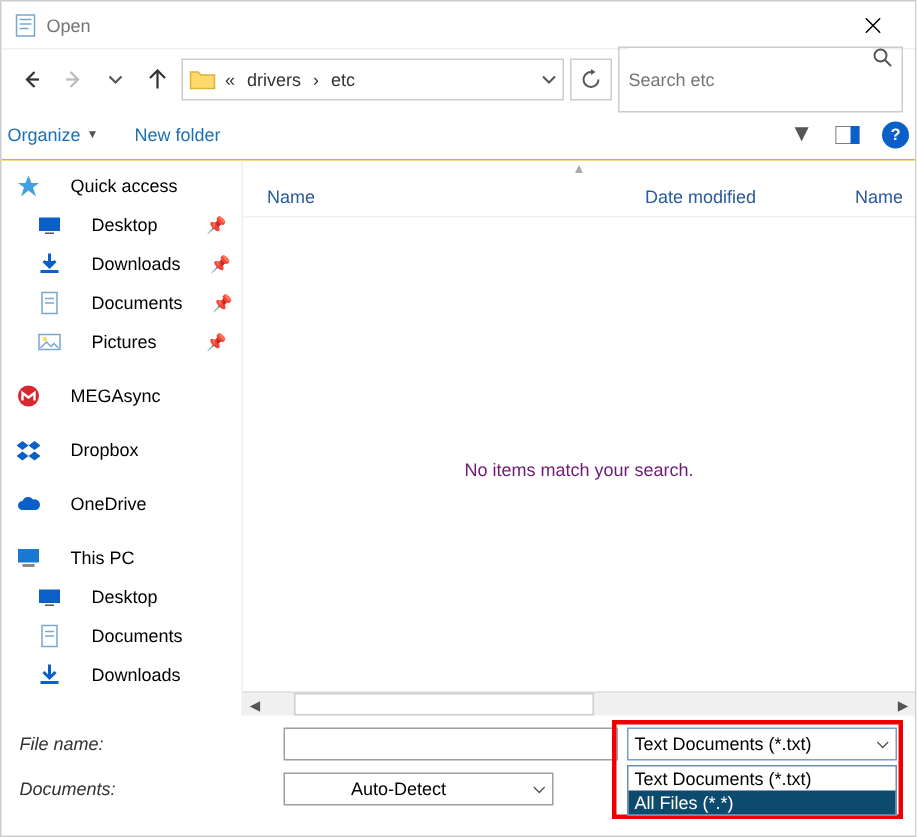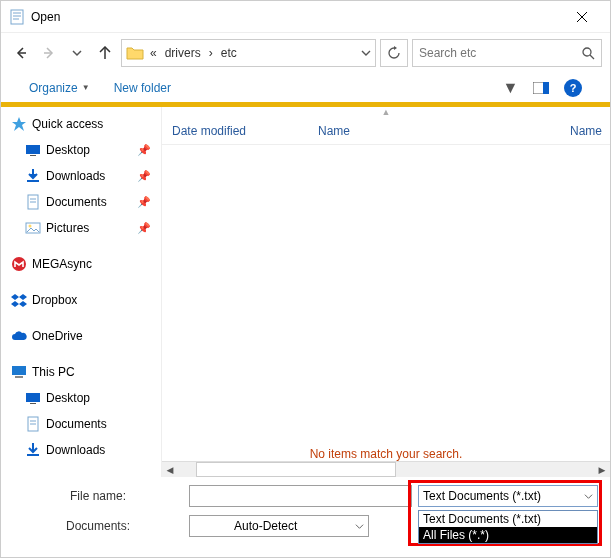--- a/index.html
+++ b/index.html
@@ -1,78 +1,78 @@
 <!DOCTYPE html>
 <html><head>
 <meta charset="utf-8">
 <style>
 * { margin: 0; padding: 0; box-sizing: border-box; font-family: "Segoe UI", Arial, sans-serif; }
 body { width: 611px; height: 558px; background: #f7f7f7; overflow: hidden; }
 
 .window { width: 100%; height: 100%; background: #fff; border: 1px solid #ccc; display: flex; flex-direction: column; }
 .titlebar { height: 32px; display: flex; align-items: center; padding: 0 8px; border-bottom: 1px solid #eee; }
 .titlebar .icon16 { width: 16px; height: 16px; margin-right: 6px; }
-.titlebar .title { font-size: 12px; color: #000000; flex: 1; }
+.titlebar .title { font-size: 12px; color: #737373; flex: 1; }
 .close-btn { width: 40px; height: 100%; display: flex; align-items: center; justify-content: center; cursor: pointer; }
 
 .navbar { height: 40px; display: flex; align-items: center; padding: 4px 8px; gap: 4px; }
 .navbtn { width: 24px; height: 24px; display: flex; align-items: center; justify-content: center; color: #555; border-radius: 2px; }
 .navbtn.disabled { color: #bbb; }
 .addrbar { flex: 1; height: 28px; border: 1px solid #ccc; display: flex; align-items: center; padding: 0 4px; background: #fff; gap: 4px; }
 .addrbar .folder-ic { width: 18px; height: 18px; }
 .addrbar .crumb { font-size: 12px; color: #333; padding: 0 2px; }
 .addrbar .chev { color: #444; font-size: 12px; margin-left: auto; }
 .refresh-btn { width: 28px; height: 28px; border: 1px solid #ccc; display: flex; align-items: center; justify-content: center; }
-.searchbox { width: 190px; height: 28px; border: 1px solid #ccc; display: flex; align-items: center; padding: 0 6px; }
+.searchbox { width: 190px; height: 44px; border: 1px solid #ccc; display: flex; padding: 0 6px; }
 .searchbox input { border: none; outline: none; font-size: 12px; flex: 1; color: #666; }
 .searchbox .mag { color: #555; }
 
-.toolbar { height: 34px; display: flex; align-items: center; padding: 0 28px; gap: 24px; border-bottom: 5px solid #eab308; }
+.toolbar { height: 34px; display: flex; align-items: center; padding: 0 4px; gap: 24px; border-bottom: 1px solid #eab308; }
 .tool-link { font-size: 12px; color: #1a6fb5; cursor: pointer; display: flex; align-items: center; gap: 4px; }
 .tool-link .dd { font-size: 8px; color: #555; }
 .tool-icons { margin-left: auto; display: flex; align-items: center; gap: 14px; }
 .tool-ic { width: 18px; height: 18px; display: flex; align-items: center; justify-content: center; color: #555; }
 .help-ic { width: 18px; height: 18px; border-radius: 50%; background: #0a5fc9; color: #fff; font-size: 11px; font-weight: bold; display: flex; align-items: center; justify-content: center; }
 
 .body { flex: 1; display: flex; min-height: 0; }
 .sidebar { width: 160px; overflow-y: auto; padding: 4px 0 4px 4px; font-size: 12px; position: relative; }
 .sidebar::-webkit-scrollbar { width: 14px; }
 .sidebar::-webkit-scrollbar-thumb { background: #c0c0c0; }
 .sidebar::-webkit-scrollbar-track { background: #f0f0f0; }
-.side-item { height: 26px; display: flex; align-items: center; gap: 5px; padding: 0 4px; cursor: pointer; white-space: nowrap; }
+.side-item { height: 26px; display: flex; align-items: center; gap: 20px; padding: 0 4px; cursor: pointer; white-space: nowrap; }
 .side-item .sic { width: 16px; height: 16px; flex-shrink: 0; }
 .side-item .pin { color: #aaa; font-size: 11px; margin-left: auto; padding-right: 6px; }
 .side-item.indent { padding-left: 20px; }
 .side-item.top { padding-left: 6px; font-weight: normal; }
 .side-spacer { height: 10px; }
 
 .main { flex: 1; display: flex; flex-direction: column; min-width: 0; border-left: 1px solid #eee; }
 .splitter-top { height: 10px; display: flex; justify-content: center; align-items: center; color: #aaa; font-size: 9px; }
 .cols { height: 28px; display: flex; align-items: center; border-bottom: 1px solid #eee; font-size: 12px; color: #2a5a9c; }
 .cols .col { padding: 0 10px; cursor: pointer; }
 .cols .c-name { flex: 1; padding-left: 16px; }
 .cols .c-date { width: 140px; }
 .cols .c-type { width: 50px; }
-.listarea { flex: 1; display: flex; align-items: flex-end; justify-content: center; padding-top: 20px; font-size: 12px; color: #c2410c; }
+.listarea { flex: 1; display: flex; align-items: center; justify-content: center; padding-top: 20px; font-size: 12px; color: #701a75; }
 .hscroll { height: 16px; background: #f0f0f0; border-top: 1px solid #ddd; display: flex; align-items: center; }
 .hscroll .thumb { height: 100%; background: #fff; border: 1px solid #ccc; width: 200px; margin-left: 18px; }
 .hscroll .arr { width: 16px; height: 16px; display: flex; align-items: center; justify-content: center; color: #555; font-size: 9px; }
 
 .footer { padding: 8px 12px 12px 12px; position: relative; }
 .footer-row { display: flex; align-items: center; margin-bottom: 8px; gap: 6px; }
-.flabel { font-size: 12px; text-align: center; width: 170px; color: #333; }
+.flabel { font-size: 12px; text-align: left; width: 170px; color: #333; font-style: italic; }
 .finput { flex: 1; height: 22px; border: 1px solid #9e9e9e; font-size: 12px; padding: 0 4px; }
 .fdrop { width: 180px; height: 22px; border: 1px solid #7a9dc9; font-size: 12px; padding: 0 4px; background: #fff; display: flex; align-items: center; justify-content: space-between; cursor: pointer; }
 .fdrop.enc { width: 180px; border-color: #9e9e9e; padding-left: 44px; }
 
 .highlight-box { position: absolute; border: 3px solid #e00; pointer-events: none; }
 
 .dropdown-open { position: absolute; right: 12px; top: 33px; width: 180px; border: 1px solid #6a8db9; background: #fff; font-size: 12px; z-index: 10; }
 .dropdown-open .opt { padding: 1px 4px; cursor: pointer; }
-.dropdown-open .opt.sel { background: #000000; color: #fff; }
+.dropdown-open .opt.sel { background: #0c4a6e; color: #fff; }
 
 
 .ic-star { fill: #40a0e0; }
 .ic-cloud { fill: #0a5fc9; }
 
 
 .wmark { position: absolute; right: 30px; bottom: 30px; font-size: 16px; font-weight: bold; color: rgba(200,60,60,0.15); pointer-events: none; letter-spacing: 1px; }
 </style>
 </head>
 <body>
@@ -271,22 +271,22 @@
             <rect x="2" y="12" width="12" height="2" fill="#0a5fc9"></rect>
           </svg>
         <span>Downloads</span>
       </div>
 
     </div>
 
     <div class="main">
       <div class="splitter-top">▲</div>
       <div class="cols">
+        <div class="col c-name">Name</div>
         <div class="col c-date">Date modified</div>
-        <div class="col c-name">Name</div>
         <div class="col c-type">Name</div>
       </div>
       <div class="listarea">
         <span>No items match your search.</span>
       </div>
       <div class="hscroll">
         <div class="arr">◀</div>
         <div class="thumb"></div>
         <div class="arr" style="margin-left:auto">▶</div>
       </div>

